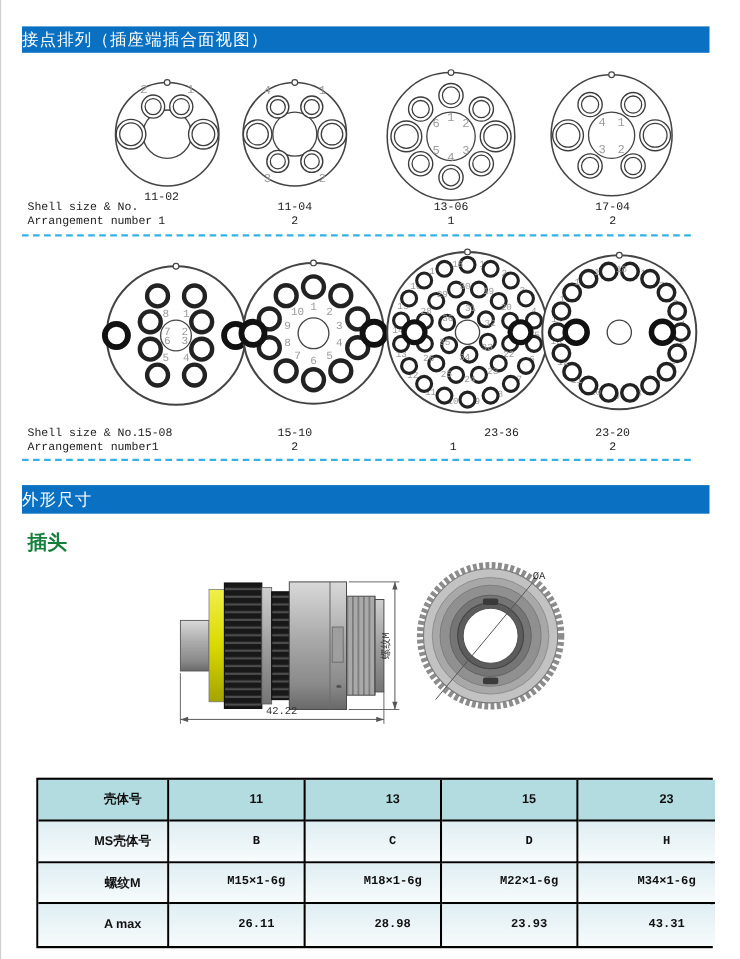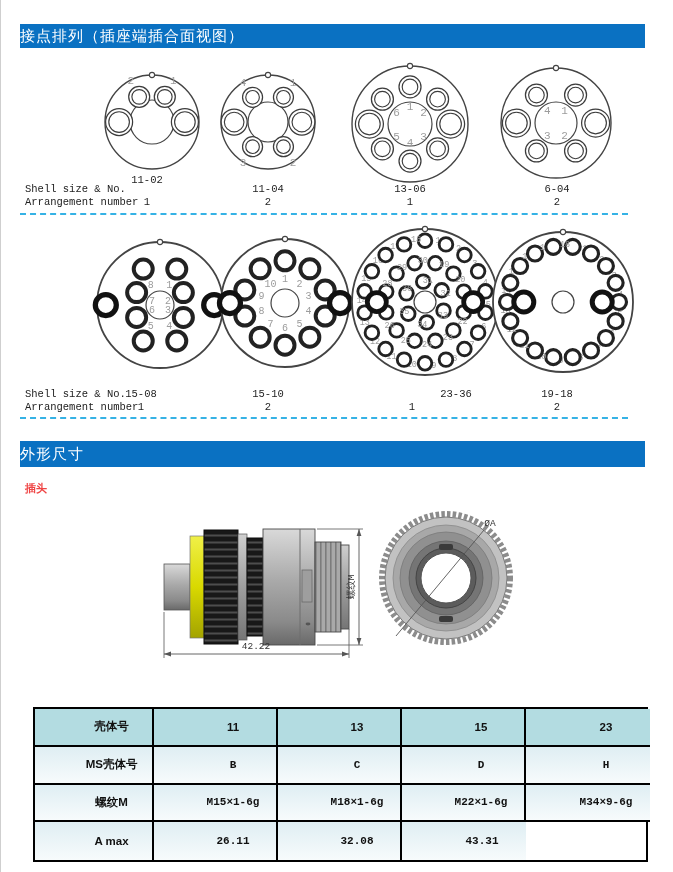--- a/index.html
+++ b/index.html
@@ -7,21 +7,21 @@
         font-family:"Liberation Sans","DejaVu Sans",sans-serif;}
   .edge-left{position:absolute;left:0;top:0;width:1px;height:872px;background:#cfcfcf;}
   .secbar{position:absolute;left:20px;width:625px;height:24px;background:#0a71c2;color:#ffffff;
           display:flex;align-items:center;box-sizing:border-box;
           font-size:15px;letter-spacing:1px;}
   .dash{position:absolute;left:20px;width:608px;border-top:2px dashed #35b2e5;}
   .rowlabel{position:absolute;left:25px;font-family:"Liberation Mono","DejaVu Sans Mono",monospace;
             font-size:10.5px;color:#222;white-space:nowrap;}
   .valtext{position:absolute;transform:translateX(-50%);font-family:"Liberation Mono","DejaVu Sans Mono",monospace;
            font-size:10.5px;color:#222;white-space:nowrap;}
-  .plug-label{position:absolute;left:25px;top:481px;color:#ef4444;font-weight:bold;font-size:11px;}
+  .plug-label{position:absolute;left:25px;top:481px;color:#15803d;font-weight:bold;font-size:18px;}
   svg{position:absolute;overflow:visible;}
   svg text{font-family:"Liberation Mono","DejaVu Sans Mono",monospace;}
   .pinnum{fill:#9c9c9c;}
   .dimtxt{fill:#333;font-size:9.5px;}
   .spec-table{position:absolute;left:33px;top:707px;width:615px;height:155px;display:grid;
               grid-template-columns:119px 124px 124px 124px 124px;grid-template-rows:repeat(4,1fr);
               border:2px solid #000;box-sizing:border-box;}
   .spec-cell{border-right:2px solid #000;border-bottom:2px solid #000;display:flex;align-items:center;
              justify-content:center;font-weight:bold;font-size:11.5px;color:#111;
              background:linear-gradient(#dfeef3,#f7fbfc);padding-left:36px;}
@@ -174,21 +174,21 @@
         </g>
       </svg>
       <div class="rowlabel" style="left: 25px; top: 183px;">Shell size &amp; No.</div>
       <div class="rowlabel" style="left: 25px; top: 196px;">Arrangement number</div>
       <div class="valtext" style="left: 147px; top: 174px;">11-02</div>
       <div class="valtext" style="left: 147px; top: 196px;">1</div>
       <div class="valtext" style="left: 268px; top: 183px;">11-04</div>
       <div class="valtext" style="left: 268px; top: 196px;">2</div>
       <div class="valtext" style="left: 410px; top: 183px;">13-06</div>
       <div class="valtext" style="left: 410px; top: 196px;">1</div>
-      <div class="valtext" style="left: 557px; top: 183px;">6-04</div>
+      <div class="valtext" style="left: 557px; top: 183px;">17-04</div>
       <div class="valtext" style="left: 557px; top: 196px;">2</div>
       <div class="dash" style="top: 213px;"></div>
       <svg width="162" height="162" viewBox="-81 -81 162 162" style="left: 79px; top: 224px;">
         <circle cx="0" cy="0" r="63" fill="#fff" stroke="#444" stroke-width="1.8"></circle>
         <circle cx="0" cy="-63" r="2.6" fill="#fff" stroke="#444" stroke-width="1.1"></circle>
         <circle cx="0" cy="0" r="14" fill="none" stroke="#444" stroke-width="1.2"></circle>
         <g>
           <circle cx="-16.773718808488354" cy="-35.971356067484635" r="9.5" fill="#fff" stroke="#222" stroke-width="3.9899999999999998"></circle>
           <text x="-9.377899228026116" y="-16.610969794343262" text-anchor="middle" font-size="10" class="pinnum">8</text>
         </g>
@@ -517,21 +517,21 @@
         </g>
       </svg>
       <div class="rowlabel" style="left: 25px; top: 388px;">Shell size &amp; No.</div>
       <div class="rowlabel" style="left: 25px; top: 401px;">Arrangement number</div>
       <div class="valtext" style="left: 141px; top: 388px;">15-08</div>
       <div class="valtext" style="left: 141px; top: 401px;">1</div>
       <div class="valtext" style="left: 268px; top: 388px;">15-10</div>
       <div class="valtext" style="left: 268px; top: 401px;">2</div>
       <div class="valtext" style="left: 412px; top: 388px; margin-left: 44px;">23-36</div>
       <div class="valtext" style="left: 412px; top: 401px;">1</div>
-      <div class="valtext" style="left: 557px; top: 388px;">19-18</div>
+      <div class="valtext" style="left: 557px; top: 388px;">23-20</div>
       <div class="valtext" style="left: 557px; top: 401px;">2</div>
       <div class="dash" style="top: 417px;"></div>
     </div>
 
   <div class="secbar" style="top:441px;height:26px;text-align:right;">
     <span>外形尺寸</span>
   </div>
   <div class="plug-label">插头</div>
 
   <svg style="left:150px;top:512px;" width="230" height="152" viewBox="0 0 230 152">
@@ -611,19 +611,20 @@
       <div class="spec-cell hdr lastcol">23</div>
       <div class="spec-cell">MS壳体号</div>
       <div class="spec-cell mono">B</div>
       <div class="spec-cell mono">C</div>
       <div class="spec-cell mono">D</div>
       <div class="spec-cell lastcol mono">H</div>
       <div class="spec-cell">螺纹M</div>
       <div class="spec-cell mono">M15×1-6g</div>
       <div class="spec-cell mono">M18×1-6g</div>
       <div class="spec-cell mono">M22×1-6g</div>
-      <div class="spec-cell lastcol mono">M34×9-6g</div>
+      <div class="spec-cell lastcol mono">M34×1-6g</div>
       <div class="spec-cell lastrow">A max</div>
       <div class="spec-cell lastrow mono">26.11</div>
-      <div class="spec-cell lastrow mono">32.08</div>
+      <div class="spec-cell lastrow mono">28.98</div>
+      <div class="spec-cell lastrow mono">23.93</div>
       <div class="spec-cell lastcol lastrow mono">43.31</div>
     </div>
 </div>
 
 </body></html>

